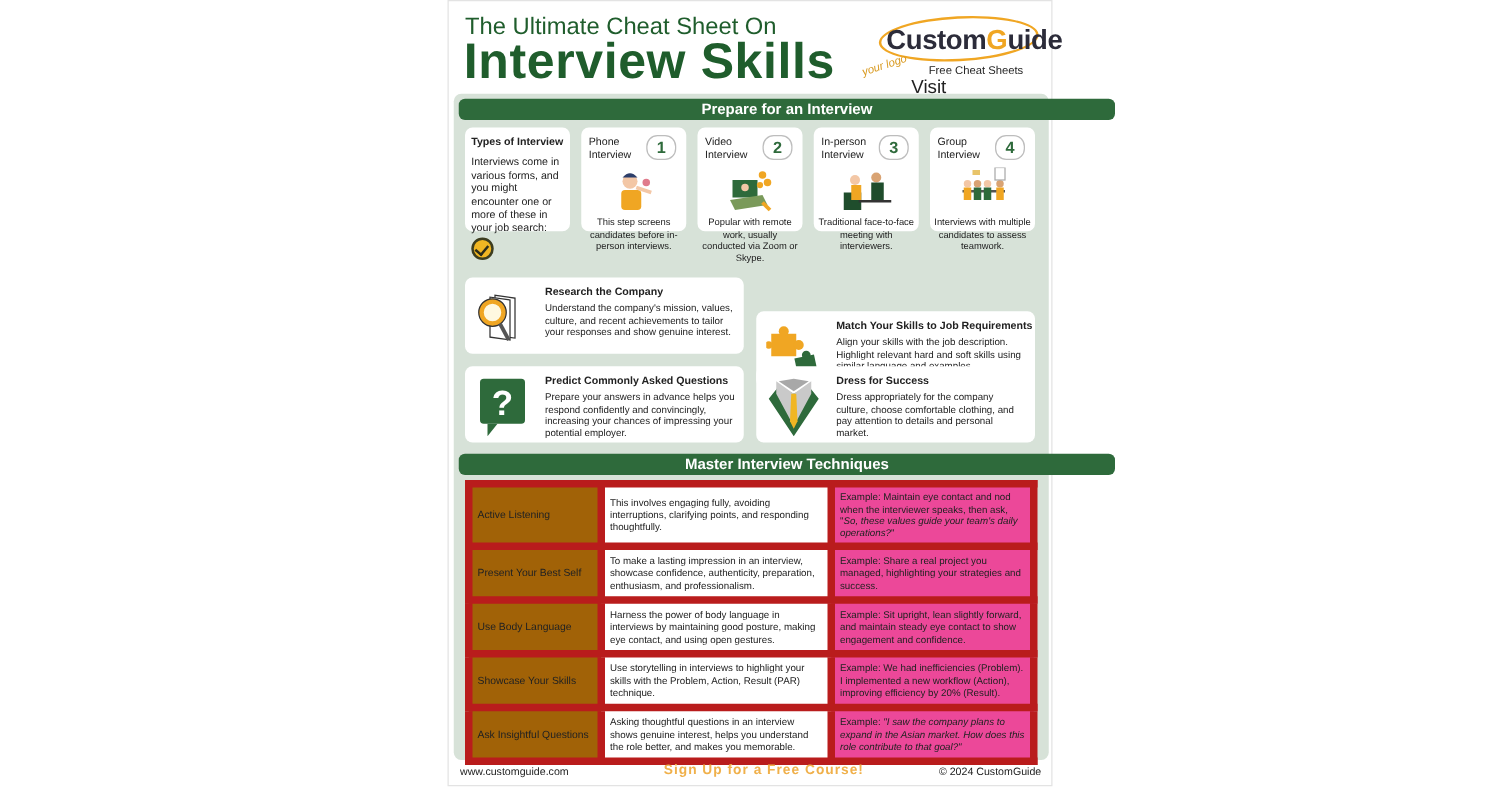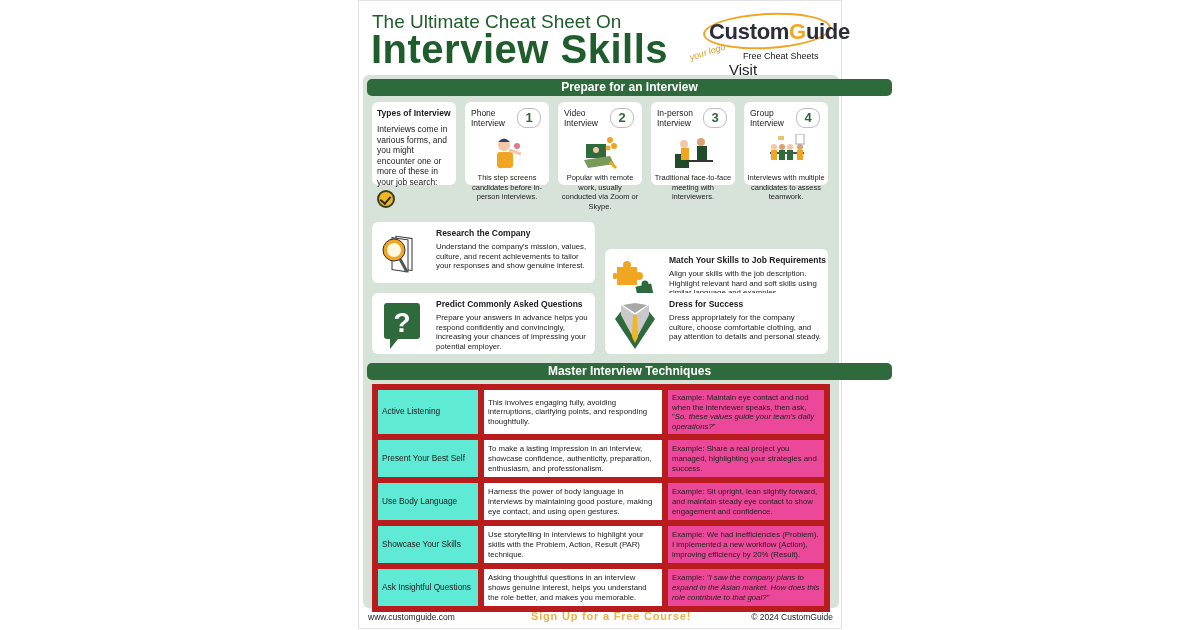--- a/index.html
+++ b/index.html
@@ -30,21 +30,21 @@
   .badge::after { content:""; position:absolute; left:3px; top:2px; width:5px; height:8px; border-right:2px solid #2c2c1a; border-bottom:2px solid #2c2c1a; transform:rotate(40deg); }
   .illus { position:absolute; left:22px; top:32px; width:42px; height:36px; }
 
   .tip-card { width:223px; height:61px; }
   .tip-card .icon { position:absolute; left:8px; top:8px; width:44px; height:48px; }
   .tip-card .ttl { position:absolute; left:64px; top:6px; font-size:8.5px; font-weight:bold; color:#222; }
   .tip-card .txt { position:absolute; left:64px; top:20px; width:152px; font-size:7.8px; line-height:9.5px; color:#222; }
 
   .tbl { position:absolute; left:9px; top:309px; width:458px; border-collapse:collapse; table-layout:fixed; }
   .tbl td { border:6px solid #b91c1c; vertical-align:middle; font-size:7.8px; line-height:9.6px; color:#222; padding:3px 4px; }
-  .tbl td.lbl { background:#5eead4; width:92px; font-size:8.3px; }
+  .tbl td.lbl { background:#a16207; width:92px; font-size:8.3px; }
   .tbl td.d { background:#fff; width:170px; }
   .tbl td.e { background:#ec4899; }
   .tbl tr { height:43px; }
   .tbl i { font-style:italic; }
 
   .footer-l { position:absolute; left:9px; top:611px; font-size:8.5px; color:#222; }
   .footer-c { position:absolute; left:172px; top:609px; font-size:11px; font-weight:bold; color:#f0b04a; letter-spacing:0.8px; }
   .footer-r { position:absolute; right:8px; top:611px; font-size:8.5px; color:#222; }
 </style>
 </head>
@@ -168,21 +168,21 @@
     </div>
 
     <div class="card tip-card" style="left:242px; top:218px;">
       <svg class="icon" viewBox="0 0 44 48">
         <path d="M2 18 L22 48 L42 18 L34 8 L22 14 L10 8 Z" fill="#2e6a3b"></path>
         <path d="M8 4 L22 14 L36 4 L36 14 L22 40 L8 14 Z" fill="#c9c9c9"></path>
         <path d="M10 4 L22 12 L34 4 L22 2 Z" fill="#a8a8a8"></path>
         <path d="M20 14 L24 14 L25 36 L22 42 L19 36 Z" fill="#f0b623"></path>
       </svg>
       <div class="ttl">Dress for Success</div>
-      <div class="txt">Dress appropriately for the company culture, choose comfortable clothing, and pay attention to details and personal steady.</div>
+      <div class="txt">Dress appropriately for the company culture, choose comfortable clothing, and pay attention to details and personal market.</div>
     </div>
 
     <div class="band" style="top:288px;">Master Interview Techniques</div>
 
     <table class="tbl">
       <tbody>
           <tr>
         <td class="lbl">Active Listening</td>
         <td class="d">This involves engaging fully, avoiding interruptions, clarifying points, and responding thoughtfully.</td>
         <td class="e"><span>Example: Maintain eye contact and nod when the interviewer speaks, then ask, "</span><i>So, these values guide your team's daily operations?</i><span>"</span></td>

